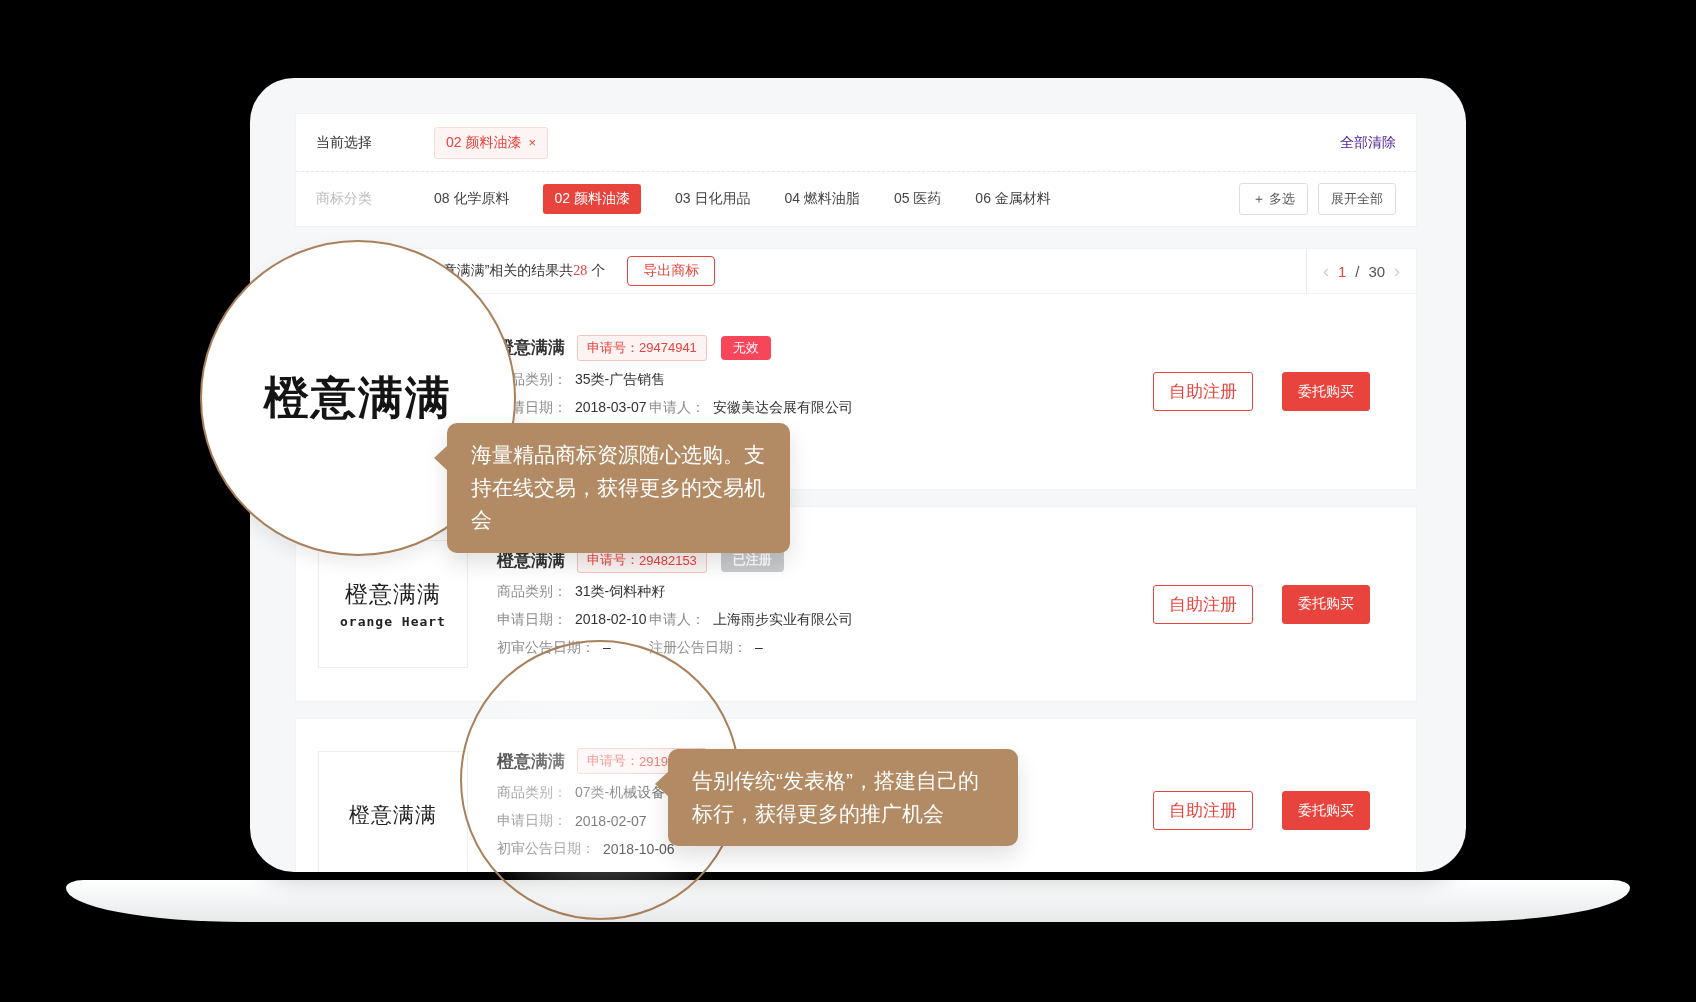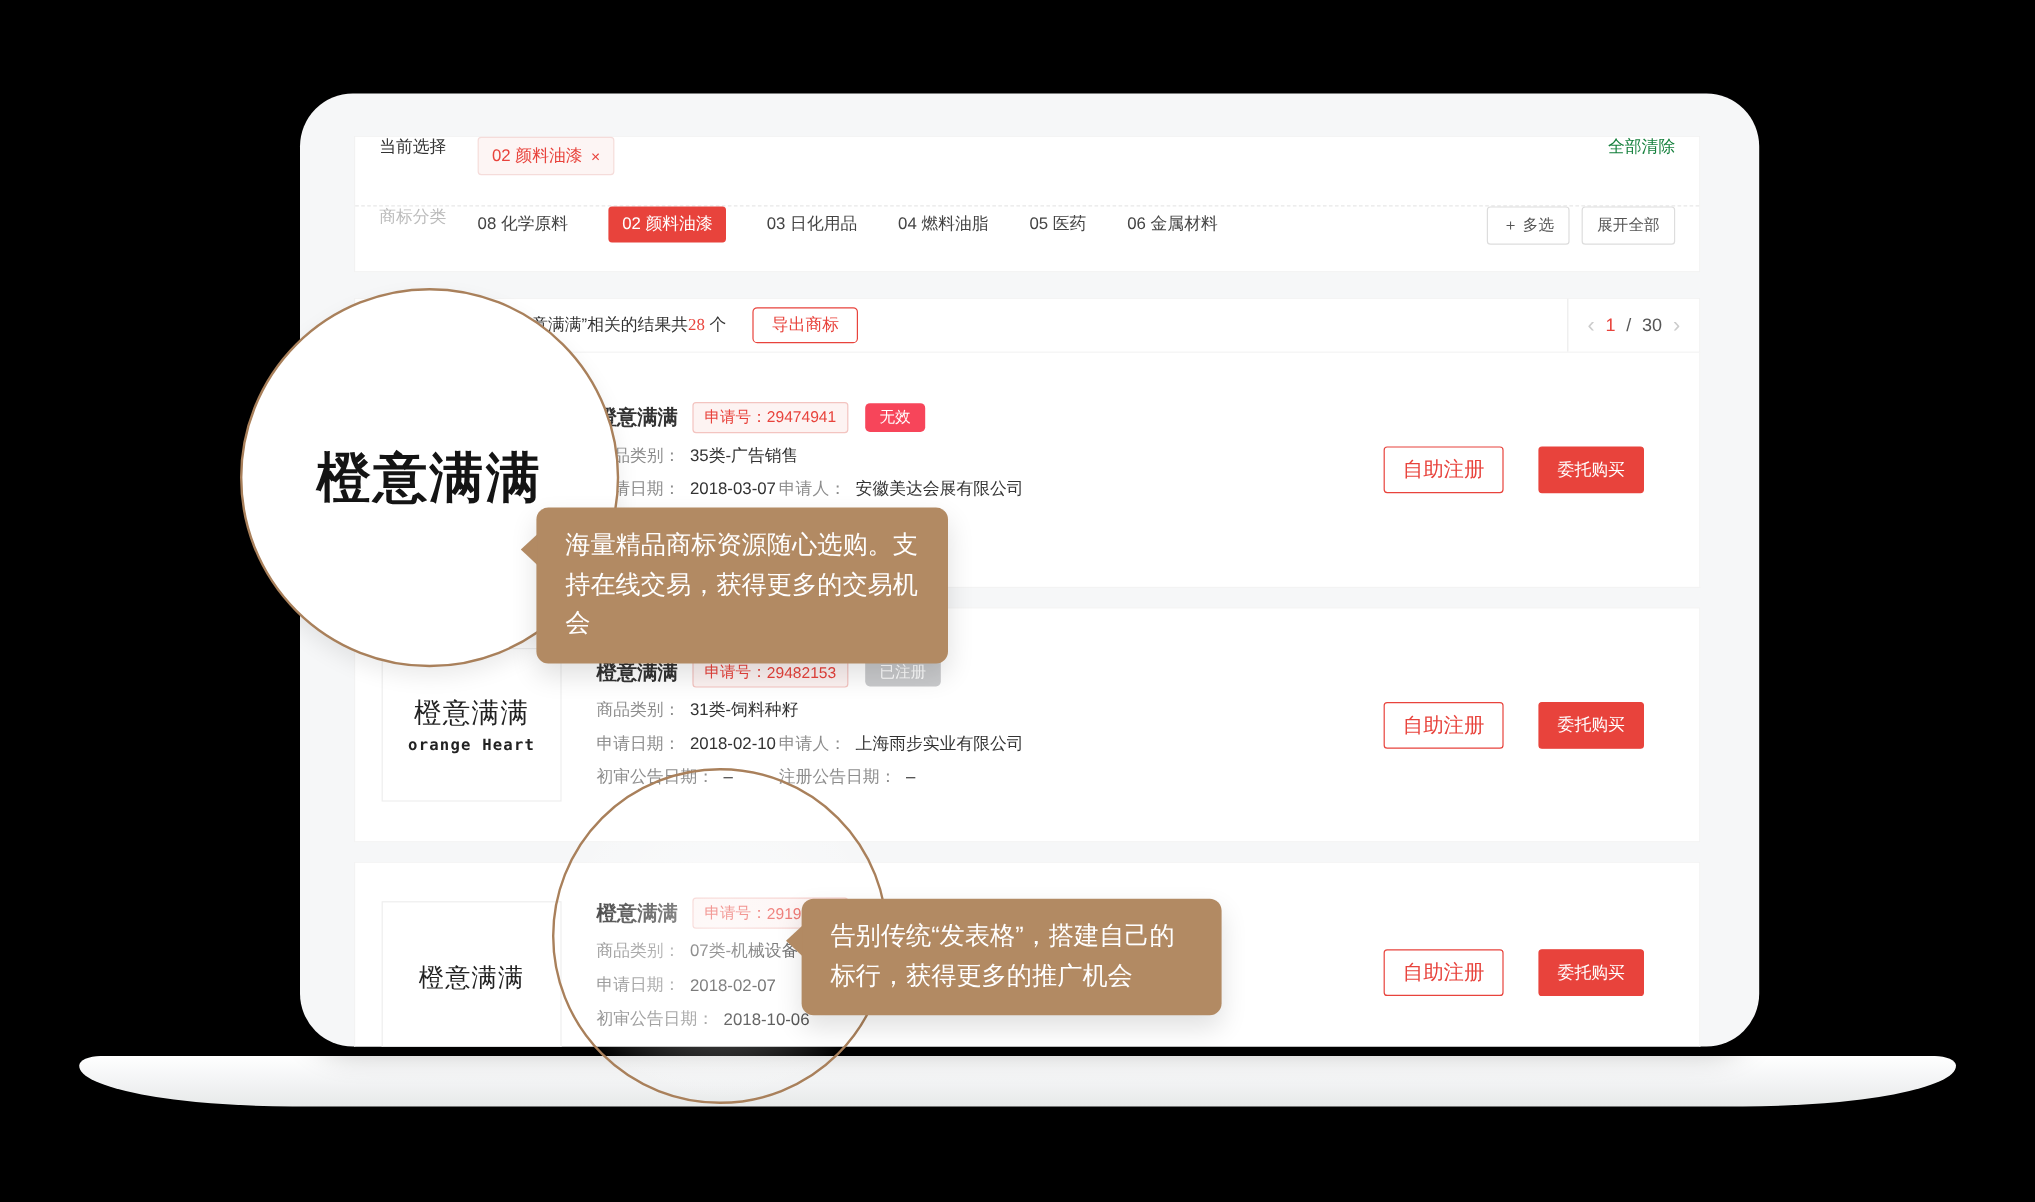--- a/index.html
+++ b/index.html
@@ -10,28 +10,28 @@
   .laptop-base{position:absolute;left:66px;top:880px;width:1564px;height:42px;
     background:linear-gradient(180deg,#ffffff 0%,#f4f5f6 45%,#e7e9e9 100%);
     border-radius:22px 22px 220px 220px / 10px 10px 42px 42px;}
 
   
   .screen{position:absolute;left:250px;top:78px;width:1216px;height:794px;background:#f6f7f8;
     border-radius:44px;overflow:hidden;box-shadow:0 6px 24px rgba(0,0,0,.25);}
 
   
   .filter-panel{position:absolute;left:45px;top:35px;width:1122px;background:#fff;border:1px solid #f2f2f2;}
-  .filter-row{display:flex;align-items:flex-start;height:57px;padding:0 20px;font-size:14px;}
+  .filter-row{display:flex;align-items:center;height:57px;padding:0 20px;font-size:14px;gap:36px;}
   .filter-row.second{height:55px;border-top:1px dashed #e7e7e7;}
   .filter-label{color:#333;margin-right:26px;}
   .filter-label.muted{color:#bcbcbc;}
   .sel-tag{display:inline-flex;align-items:center;gap:7px;padding:6px 11px;border:1px solid #f5dcda;
     background:#fdf5f4;border-radius:3px;color:#e8433c;font-size:14px;cursor:pointer;}
   .sel-tag .x{color:#e8433c;font-size:13px;}
-  .clear-all{margin-left:auto;color:#15803d;font-size:14px;cursor:pointer;}
+  .clear-all{margin-left:auto;color:#4c1d95;font-size:14px;cursor:pointer;}
   .cats{display:flex;align-items:center;gap:34px;color:#444;}
   .cat{cursor:pointer;white-space:nowrap;}
   .cat.selected{background:#e8433c;color:#fff;padding:6px 11px;border-radius:3px;}
   .filter-btns{margin-left:auto;display:flex;gap:10px;}
   .ghost-btn{background:#fff;border:1px solid #ddd;border-radius:3px;color:#555;font-size:13px;
     padding:6px 12px;cursor:pointer;white-space:nowrap;}
 
   
   .results{position:absolute;left:45px;top:170px;width:1122px;height:624px;}
   .res-header{display:flex;align-items:stretch;background:#fff;border:1px solid #f2f2f2;height:46px;}
@@ -58,21 +58,21 @@
   .thumb-sub{font-family:"DejaVu Sans Mono","Liberation Mono",monospace;font-weight:bold;
     font-size:13px;color:#222;margin-top:4px;letter-spacing:1px;}
   .details{margin-left:29px;font-size:14px;flex:1;min-width:0;}
   .line{height:28px;display:flex;align-items:center;}
   .title-line{height:28px;margin-bottom:4px;}
   .tm-name{font-size:17px;font-weight:bold;color:#333;cursor:pointer;}
   .app-tag{margin-left:12px;display:inline-flex;align-items:center;border:1px solid #f3c4c0;
     background:#fdf3f2;border-radius:3px;color:#e8433c;font-size:13px;padding:3px 9px;white-space:nowrap;}
   .badge{margin-left:14px;color:#fff;font-size:13px;border-radius:4px;padding:3px 12px;white-space:nowrap;}
   .badge-invalid{background:#f7455a;}
-  .badge-registered{background:#c9cacc;}
+  .badge-registered{background:#c9cacc;font-weight:bold;}
   .lab{color:#8d8d8d;margin-right:8px;white-space:nowrap;}
   .val{color:#333;white-space:nowrap;}
   .col1{width:152px;display:inline-flex;flex:none;}
   .actions{margin-left:auto;margin-right:46px;display:flex;gap:12px;flex:none;}
   .btn-outline{background:#fff;border:1px solid #e8433c;color:#e8433c;border-radius:3px;
     font-size:17px;padding:7px 15px;cursor:pointer;white-space:nowrap;}
   .btn-solid{background:#e8433c;border:1px solid #e8433c;color:#fff;border-radius:3px;
     font-size:14px;padding:7px 15px;cursor:pointer;white-space:nowrap;margin-left:17px;}
   .row3 .actions{align-self:flex-start;margin-top:72px;}
   .row3 .details{align-self:flex-start;margin-top:28px;}

